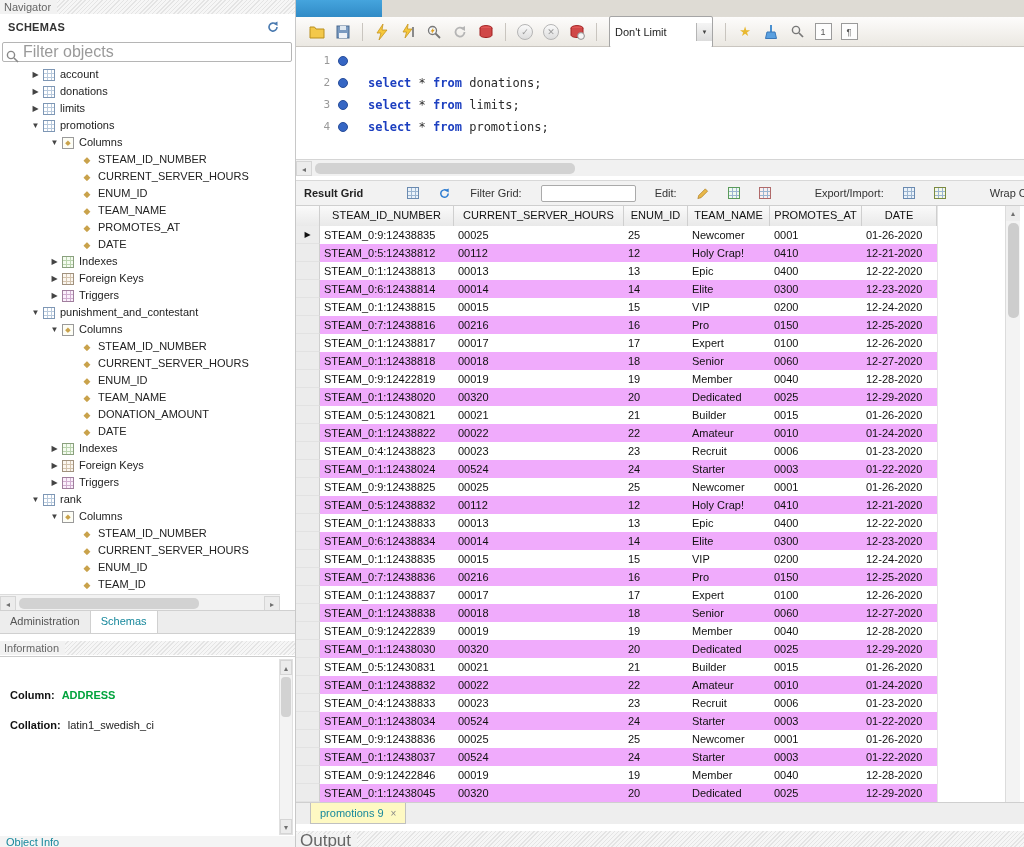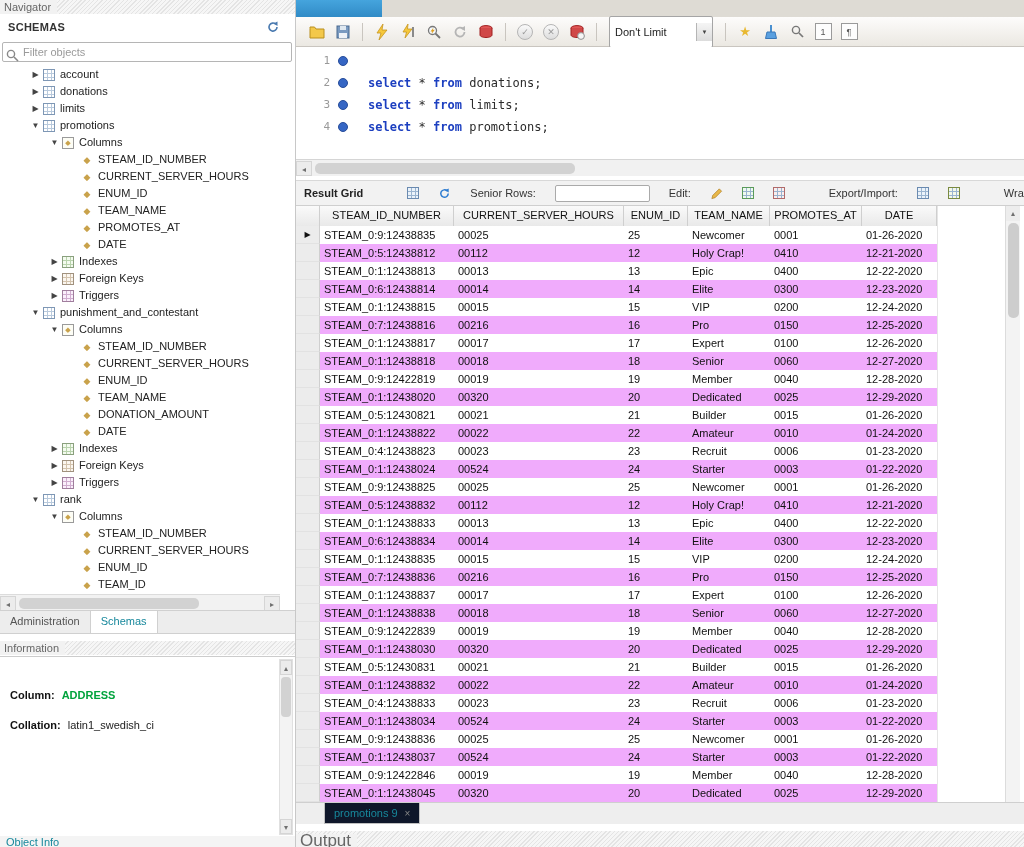--- a/index.html
+++ b/index.html
@@ -11,21 +11,21 @@
 
   
   #left-panel{left:0;top:0;width:295px;height:847px;background:#fff;border-right:1px solid #c8c8c8;}
   #nav-title{left:0;top:0;width:295px;height:14px;font-size:11px;}
   #schemas-bar{left:0;top:16px;width:295px;height:22px;background:#fff;display:flex;align-items:center;}
   #schemas-bar .schemas-title{font-weight:bold;color:#333;margin-left:8px;letter-spacing:.3px;}
   #schemas-refresh{margin-left:auto;margin-right:14px;width:16px;height:16px;display:flex;align-items:center;justify-content:center;cursor:pointer;}
   #filter-row{left:2px;top:42px;width:290px;height:20px;}
   #filter-row .filter-wrap{position:relative;width:100%;height:20px;}
   #filter-input{width:100%;height:20px;box-sizing:border-box;border:1px solid #b5b5b5;border-radius:2px;
-      padding:0 20px 0 20px;font-family:"Liberation Sans",sans-serif;font-size:11px;color:#333;}
+      padding:0 20px 0 20px;font-family:"Liberation Sans",sans-serif;font-size:16px;color:#333;}
   #filter-input::placeholder{color:#9a9a9a;}
   .search-glyph{position:absolute;left:3px;top:2px;width:15px;height:15px;}
 
   #nav-tree{left:0;top:66px;width:280px;height:528px;overflow:hidden;}
   .tree-row{height:17px;line-height:17px;white-space:nowrap;display:flex;align-items:center;cursor:default;}
   .tw{display:inline-block;width:15px;font-size:8px;color:#444;text-align:center;flex:0 0 15px;}
   .ticon{display:inline-block;width:12px;height:12px;margin-right:5px;flex:0 0 12px;box-sizing:border-box;}
   .ticon-table{border:1px solid #7e97b5;background-color:#fff;
       background-image:linear-gradient(#b9cadd 1px,transparent 1px),linear-gradient(90deg,#b9cadd 1px,transparent 1px);
       background-size:4px 4px;background-position:-1px -1px;}
@@ -120,21 +120,21 @@
   .grow{display:flex;height:18px;line-height:18px;background:#fff;}
   .grow.alt{background:#f0abfc;}
   .grow .gcell{padding-left:4px;color:#111;}
   .rhdr{background:#ececec;border-right:1px solid #cfcfcf;border-bottom:1px solid #e2e2e2;text-align:center;font-size:8px;color:#222;padding-left:0 !important;}
   #grid-right-blank{left:641px;top:206px;width:68px;height:596px;background:#fff;border-left:1px solid #e5e5e5;}
   #grid-vscroll{left:709px;top:206px;width:15px;height:596px;background:#f3f3f3;border-left:1px solid #dcdcdc;box-sizing:border-box;}
   #grid-vscroll .sc-btn{width:14px;border:none;background:#ededed;}
   #grid-vscroll .sc-thumb{width:11px;height:95px;background:#cdcdcd;border-radius:5px;margin:2px auto;}
 
   #result-tabs{left:0;top:802px;width:728px;height:22px;background:#eeeeee;border-top:1px solid #cfcfcf;display:flex;align-items:flex-start;padding-left:14px;box-sizing:border-box;}
-  .result-tab{height:20px;background:#0f172a;border:1px solid #c0c0c0;border-top:none;display:flex;align-items:center;gap:7px;padding:0 9px;color:#17889c;cursor:pointer;margin-left:14px;}
+  .result-tab{height:20px;background:#fef9c3;border:1px solid #c0c0c0;border-top:none;display:flex;align-items:center;gap:7px;padding:0 9px;color:#17889c;cursor:pointer;}
   .result-tab .tab-close{color:#888;font-size:10px;}
 
   #output-bar{left:0;top:831px;width:728px;height:16px;font-size:17px;}
 </style>
 </head>
 <body>
 
 <div id="app">
 
   <div id="left-panel" class="abs">
@@ -490,21 +490,21 @@
       <span class="rt-sep"></span>
       <span class="mini">
           <span class="mini-grid"></span>
         </span>
       <span class="mini">
         <svg width="13" height="13" viewBox="0 0 14 14">
             <path d="M11 7a4 4 0 1 1-1.2-2.8" stroke="#2a7ad0" fill="none" stroke-width="1.6"></path>
             <polygon points="11.5,1.5 11.5,6 7.5,3.6" fill="#2a7ad0"></polygon>
           </svg>
       </span>
-      <span class="rt-label">Senior Rows:</span>
+      <span class="rt-label">Filter Grid:</span>
       <input id="filter-rows-input" value="" style="">
       <span class="rt-label">Edit:</span>
       <span class="mini">
         <svg width="13" height="13" viewBox="0 0 14 14">
             <polygon points="2,12.5 3,9 10,2 12.5,4.5 5.5,11.5" fill="#e8b84a" stroke="#a87820" stroke-width="0.7"></polygon>
           </svg>
       </span>
       <span class="mini">
           <span class="mini-grid" style="border-color:#5a9a5a;background-color:#eefaee;"></span>
         </span>

